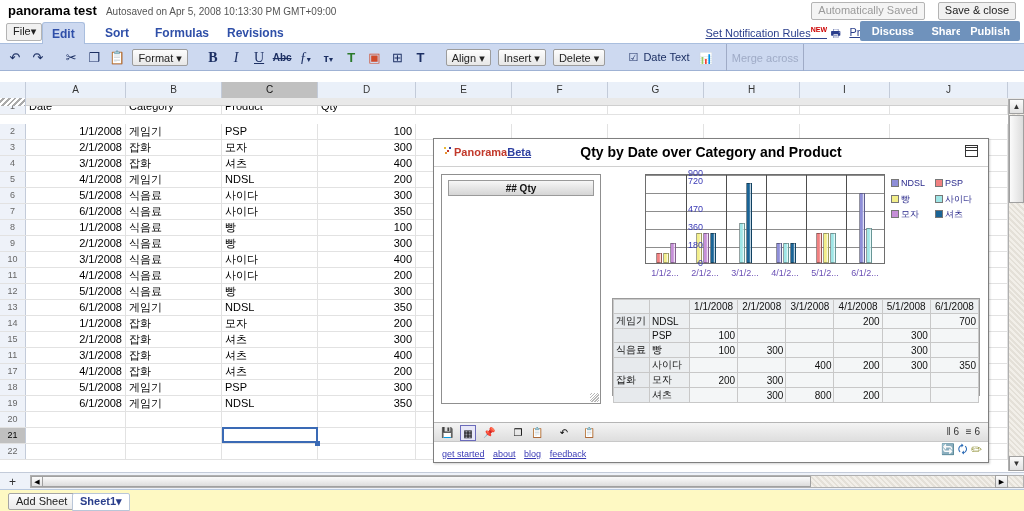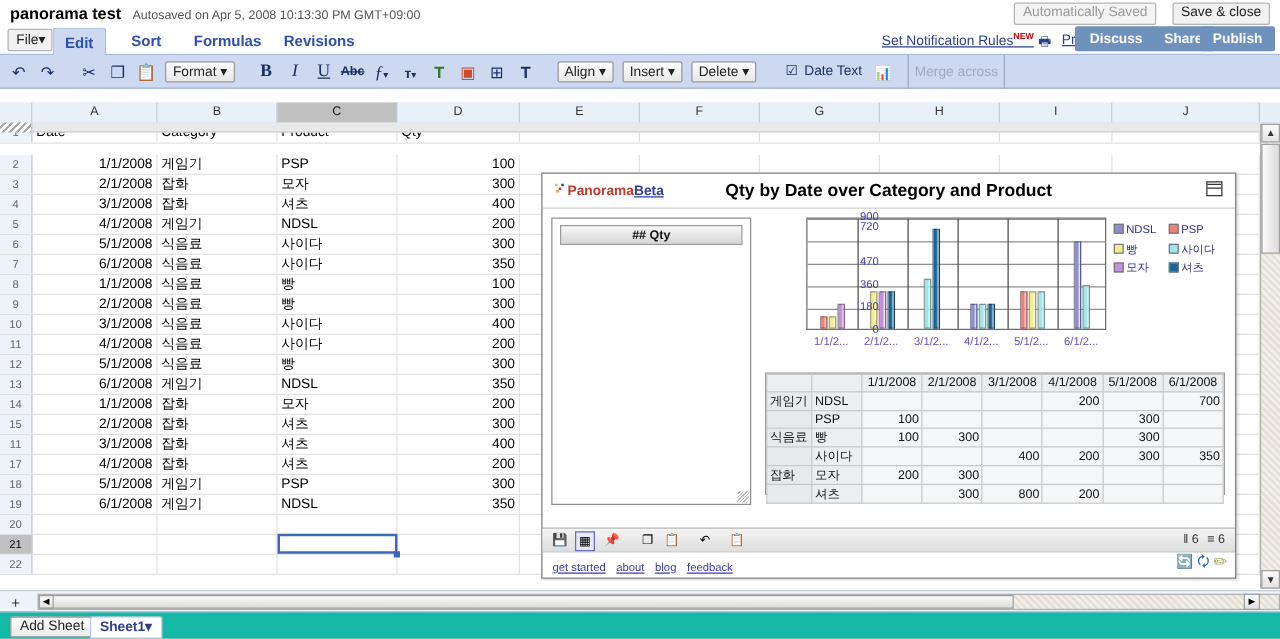--- a/index.html
+++ b/index.html
@@ -213,21 +213,21 @@
   #hscrollbar { position:absolute; left:0; bottom:22px; width:1024px; height:17px;
                 background:#eef2f9; border-top:1px solid #c3cbd9; }
   #addrow-plus { position:absolute; left:9px; top:2px; font-size:12px; color:#333; }
   #htrack { position:absolute; left:30px; top:2px; right:0; height:13px;
             background:repeating-linear-gradient(45deg,#f2efe9 0 2px,#e4e0d8 2px 4px); border:1px solid #b0b0b0; }
   #hthumb { position:absolute; left:0; top:0; width:780px; height:11px; background:linear-gradient(#fbfbfb,#dcdcdc); border:1px solid #a0a0a0; }
   #hleft { position:absolute; left:0; top:0; width:12px; height:11px; background:linear-gradient(#fbfbfb,#e2e2e2); border:1px solid #a0a0a0; text-align:center; font-size:7px; line-height:9px; }
   #hright { position:absolute; right:16px; top:2px; width:13px; height:13px; background:linear-gradient(#fbfbfb,#e2e2e2); border:1px solid #a0a0a0; text-align:center; font-size:7px; line-height:11px; }
 
   #sheetbar { position:absolute; left:0; bottom:0; width:1024px; height:22px;
-              background:#14b8a6; border-top:1px solid #b8c8de; }
+              background:#fef9c3; border-top:1px solid #b8c8de; }
   #add-sheet {
     position:absolute; left:8px; top:3px; border:1px solid #a5a5a5;
     background:linear-gradient(#fdfdfd,#eaeaea); border-radius:2px;
     font-size:11px; padding:1px 7px 2px 7px; color:#222;
   }
   #sheet-tab {
     position:absolute; left:72px; top:3px; border:1px solid #b9c6d8;
     background:#fff; border-radius:2px 2px 0 0;
     font-size:11px; font-weight:bold; color:#2b3f8c; padding:1px 7px 2px 7px;
   }

